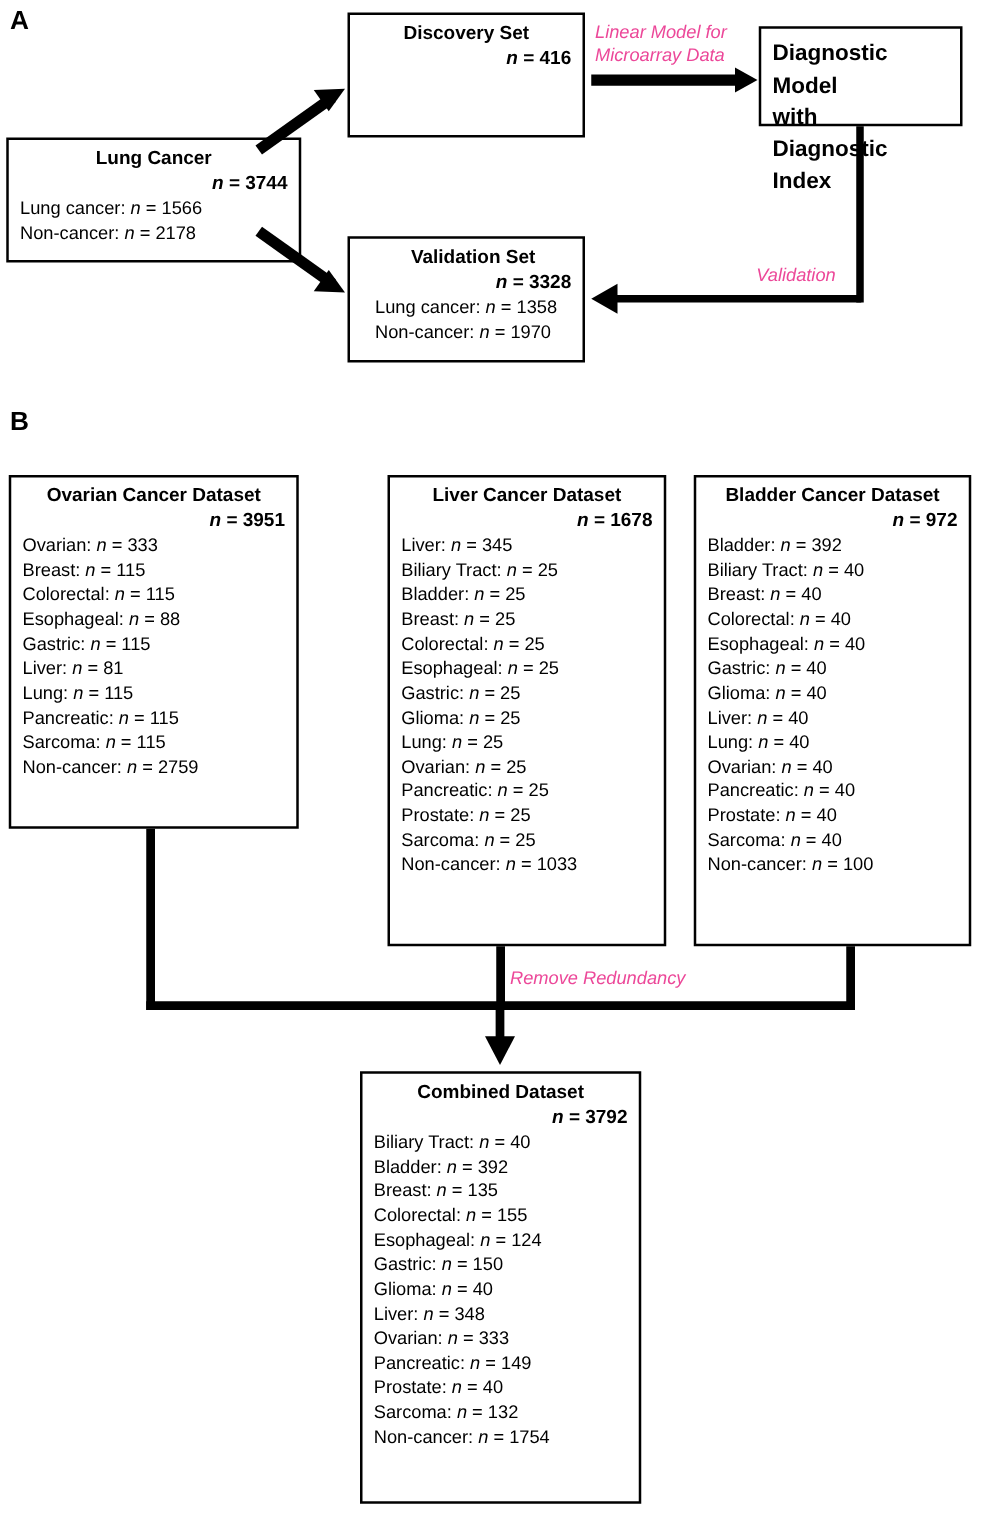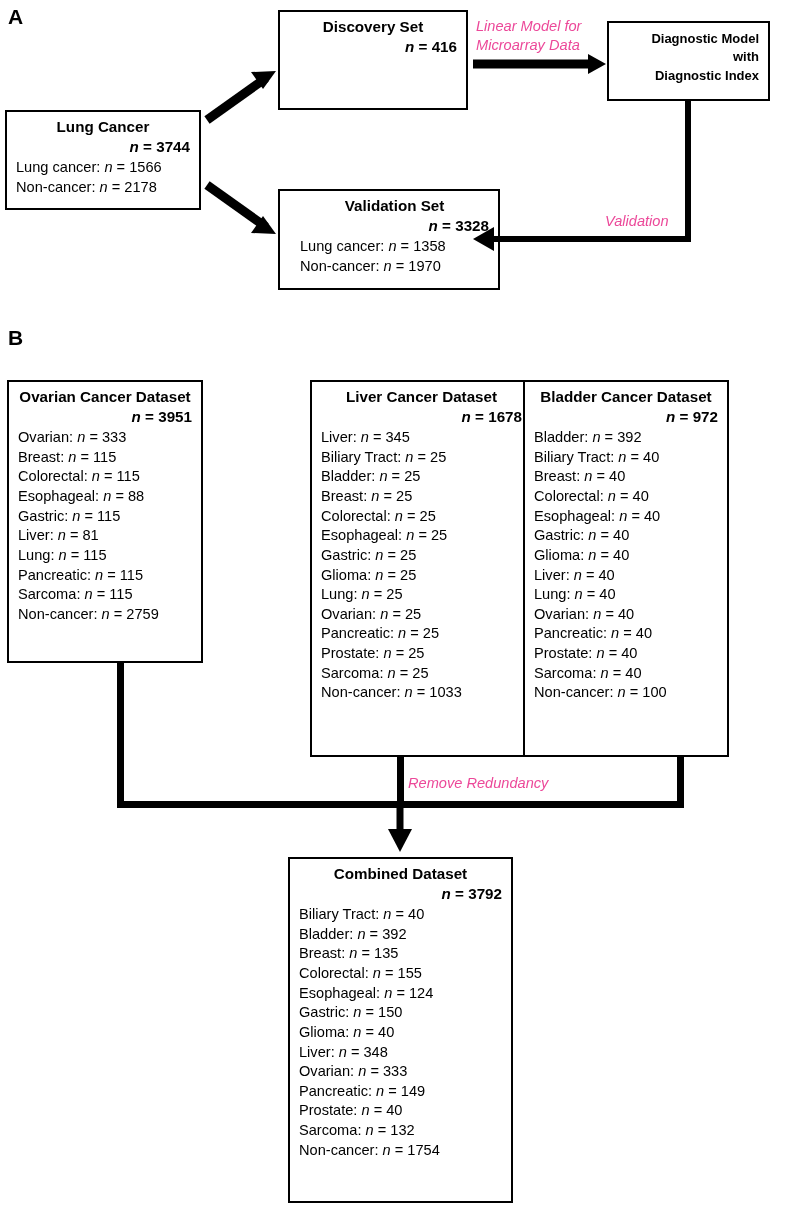--- a/index.html
+++ b/index.html
@@ -53,23 +53,23 @@
     margin-top: 1px;
   }
   .row {
     text-align: left;
     font-size: 14.6px;
     line-height: 1.345;
     white-space: nowrap;
   }
   
   .node-title-block {
-    text-align: right;
-    font-weight: bold;
-    font-size: 13px;
+    text-align: left;
+    font-weight: bold;
+    font-size: 18px;
     line-height: 1.42;
   }
   
   .seg {
     position: absolute;
     background: #000000;
   }
   .edge-label {
     position: absolute;
     font-size: 14.6px;
@@ -87,35 +87,35 @@
     pointer-events: none;
   }
 </style>
 </head>
 <body>
 
 <div id="figure">
 
   <div class="panel-label" style="left:8px; top:6px;">A</div>
 
-  <div class="node" style="left:5px; top:110px; width:196px; height:100px;">
+  <div class="node" style="left:5px; top:110px; width:236px; height:100px;">
     <div class="node-title">Lung Cancer</div>
     <div class="node-n"><i>n</i> = 3744</div>
     <div class="rows">
       <div class="row">Lung cancer: <i>n</i> = 1566</div>
       <div class="row">Non-cancer: <i>n</i> = 2178</div>
     </div>
   </div>
 
   <div class="node" style="left:278px; top:10px; width:190px; height:100px;">
     <div class="node-title">Discovery Set</div>
     <div class="node-n"><i>n</i> = 416</div>
   </div>
 
-  <div class="node" style="left:278px; top:189px; width:222px; height:101px;padding-left:20px;">
+  <div class="node" style="left:278px; top:189px; width:190px; height:101px;padding-left:20px;">
     <div class="node-title">Validation Set</div>
     <div class="node-n"><i>n</i> = 3328</div>
     <div class="rows">
       <div class="row">Lung cancer: <i>n</i> = 1358</div>
       <div class="row">Non-cancer: <i>n</i> = 1970</div>
     </div>
   </div>
 
   <div class="node" style="left:607px; top:21px; width:163px; height:80px; padding-top:7px;">
     <div class="node-title-block">
@@ -130,21 +130,21 @@
     <div>Microarray Data</div>
   </div>
 
   <div class="edge-label" style="left:605px; top:212px;">Validation</div>
 
   <div class="seg" style="left:685px; top:101px; width:6px; height:141px;"></div>
   <div class="seg" style="left:487px; top:236px; width:202px; height:6px;"></div>
 
   <div class="panel-label" style="left:8px; top:327px;">B</div>
 
-  <div class="node" style="left:7px; top:380px; width:196px; height:283px;">
+  <div class="node" style="left:7px; top:380px; width:232px; height:283px;">
     <div class="node-title">Ovarian Cancer Dataset</div>
     <div class="node-n"><i>n</i> = 3951</div>
     <div class="rows">
       <div class="row">Ovarian: <i>n</i> = 333</div>
       <div class="row">Breast: <i>n</i> = 115</div>
       <div class="row">Colorectal: <i>n</i> = 115</div>
       <div class="row">Esophageal: <i>n</i> = 88</div>
       <div class="row">Gastric: <i>n</i> = 115</div>
       <div class="row">Liver: <i>n</i> = 81</div>
       <div class="row">Lung: <i>n</i> = 115</div>
@@ -168,21 +168,21 @@
       <div class="row">Glioma: <i>n</i> = 25</div>
       <div class="row">Lung: <i>n</i> = 25</div>
       <div class="row">Ovarian: <i>n</i> = 25</div>
       <div class="row">Pancreatic: <i>n</i> = 25</div>
       <div class="row">Prostate: <i>n</i> = 25</div>
       <div class="row">Sarcoma: <i>n</i> = 25</div>
       <div class="row">Non-cancer: <i>n</i> = 1033</div>
     </div>
   </div>
 
-  <div class="node" style="left:523px; top:380px; width:206px; height:377px;">
+  <div class="node" style="left:555px; top:380px; width:222px; height:377px;">
     <div class="node-title">Bladder Cancer Dataset</div>
     <div class="node-n"><i>n</i> = 972</div>
     <div class="rows">
       <div class="row">Bladder: <i>n</i> = 392</div>
       <div class="row">Biliary Tract: <i>n</i> = 40</div>
       <div class="row">Breast: <i>n</i> = 40</div>
       <div class="row">Colorectal: <i>n</i> = 40</div>
       <div class="row">Esophageal: <i>n</i> = 40</div>
       <div class="row">Gastric: <i>n</i> = 40</div>
       <div class="row">Glioma: <i>n</i> = 40</div>

